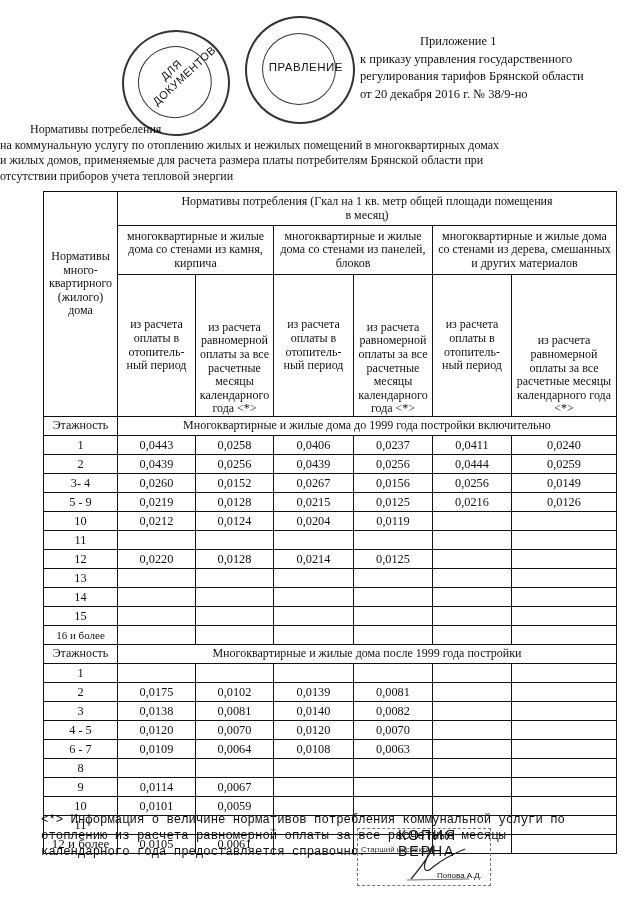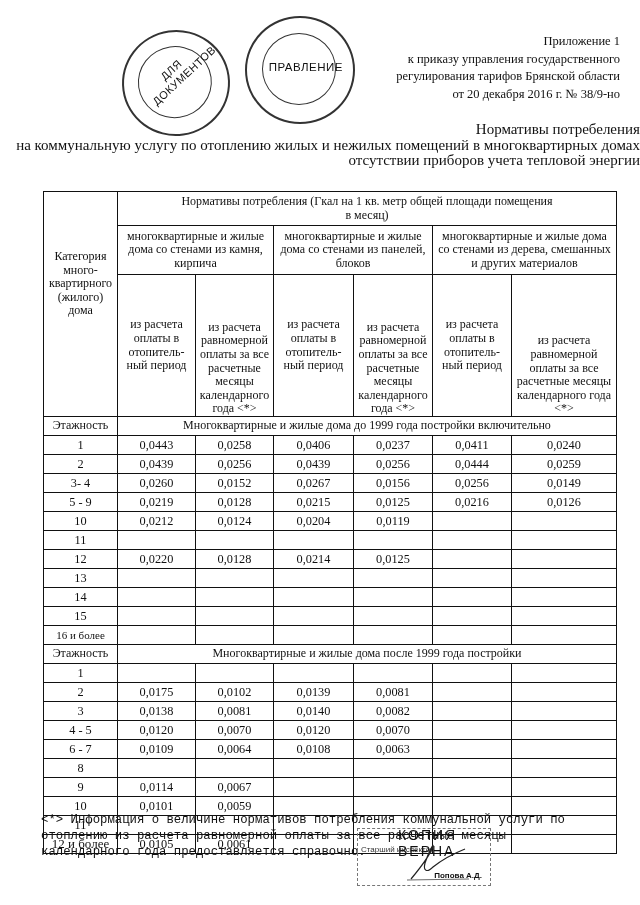--- a/index.html
+++ b/index.html
@@ -1,38 +1,38 @@
 <!DOCTYPE html>
 <html><head>
 <meta charset="utf-8">
 <style>
   html, body { margin:0; padding:0; background:#ffffff; }
   body { width:640px; height:905px; position:relative; overflow:hidden;
          font-family:"Liberation Serif", "DejaVu Serif", serif; color:#111; }
   .abs { position:absolute; }
-  .appendix { left:360px; top:0; width:260px; text-align:right; font-size:12.5px; line-height:17.5px; }
+  .appendix { left:360px; top:0; width:260px; text-align:left; font-size:12.5px; line-height:17.5px; }
   .appendix .l0 { margin-top:33px; padding-left:60px; }
-  .title { left:0; width:640px; text-align:right; font-size:15px; line-height:15.5px; top:122px; }
+  .title { left:0; width:640px; text-align:left; font-size:12px; line-height:15.5px; top:122px; }
   .title .t0 { padding-left:30px; }
   table.norms { position:absolute; left:43px; top:191px; width:573px; border-collapse:collapse;
                 font-size:12px; line-height:13.6px; table-layout:fixed; }
   table.norms td { border:1px solid #111; text-align:center; padding:0 2px; vertical-align:middle; }
   table.norms tr.data td { height:18px; padding:0; line-height:16px; font-size:12.3px; }
   .hdr-top { height:34px; }
   .hdr-grp { height:49px; }
   .hdr-sub { height:142px; }
   .sec-row td { height:18px; font-size:12px; }
   .footnote { left:41px; top:812px; width:560px; font-size:12.3px; line-height:16px;font-family:Liberation Mono, monospace; }
   .stamp { border-radius:50%; border:2px solid #333; }
   .stamp-inner { border-radius:50%; border:1.5px solid #333; position:absolute; }
   .stamp-text { font-family:"Liberation Sans", sans-serif; font-size:13px; letter-spacing:0.5px; position:absolute; }
   .cert-box { left:357px; top:828px; width:132px; height:56px; border:1px dashed #777; }
   .cert-title { font-family:"Liberation Sans", sans-serif; font-size:14px; letter-spacing:2px; position:absolute; left:40px; top:-2px; background:transparent; }
   .cert-role { font-family:"Liberation Sans", sans-serif; font-size:8px; color:#333; position:absolute; left:3px; top:16px; }
-  .cert-name { font-family:"Liberation Sans", sans-serif; font-size:8px; font-weight:bold; position:absolute; right:8px; top:42px; }
+  .cert-name { font-family:"Liberation Sans", sans-serif; font-size:8px; font-weight:normal; position:absolute; right:8px; top:42px; }
 </style>
 </head>
 <body>
 
 <div class="abs stamp" style="left:122px; top:30px; width:104px; height:102px; transform:rotate(-8deg);">
   <div class="stamp-inner" style="left:14px; top:14px; width:72px; height:70px;"></div>
   <div class="stamp-text" style="left:18px; top:30px; width:70px; text-align:center; font-size:11px; line-height:13px; transform:rotate(-35deg);">ДЛЯ ДОКУМЕНТОВ</div>
 </div>
 <div class="abs stamp" style="left:245px; top:16px; width:106px; height:104px;">
   <div class="stamp-inner" style="left:15px; top:15px; width:72px; height:70px;"></div>
@@ -42,36 +42,37 @@
 <div class="abs appendix">
   <div class="l0">Приложение 1</div>
   <div>к приказу управления государственного</div>
   <div>регулирования тарифов Брянской области</div>
   <div>от 20 декабря 2016 г. № 38/9-но</div>
 </div>
 
 <div class="abs title">
   <div class="t0">Нормативы потребеления</div>
   <div>на коммунальную услугу по отоплению жилых и нежилых помещений в многоквартирных домах</div>
+  <div>и жилых домов, применяемые для расчета размера платы потребителям Брянской области при</div>
   <div>отсутствии приборов учета тепловой энергии</div>
 </div>
 
 <table class="norms">
   <colgroup>
     <col style="width:74px">
       <col style="width:78px">
       <col style="width:78px">
     <col style="width:80px">
       <col style="width:79px">
       <col style="width:79px">
       <col style="width:105px">
   </colgroup>
   <tbody>
       <tr class="hdr-top">
-    <td rowspan="3" style="vertical-align:middle; padding-bottom:40px; hyphens:manual;">Категория много-квартирного (жилого) дома</td>
+    <td rowspan="3" style="vertical-align:middle; padding-bottom:40px; hyphens:manual;">Нормативы много-квартирного (жилого) дома</td>
     <td colspan="6" style="padding:0 60px;">Нормативы потребления (Гкал на 1 кв. метр общей площади помещения в месяц)</td>
   </tr>
   <tr class="hdr-grp">
     <td colspan="2">многоквартирные и жилые дома со стенами из камня, кирпича</td>
     <td colspan="2">многоквартирные и жилые дома со стенами из панелей, блоков</td>
     <td colspan="2">многоквартирные и жилые дома со стенами из дерева, смешанных и других материалов</td>
   </tr>
   <tr class="hdr-sub">
     <td>из расчета оплаты в отопитель-ный период</td>
     <td style="vertical-align:bottom;">из расчета равномерной оплаты за все расчетные месяцы календарного года &lt;*&gt;</td>

